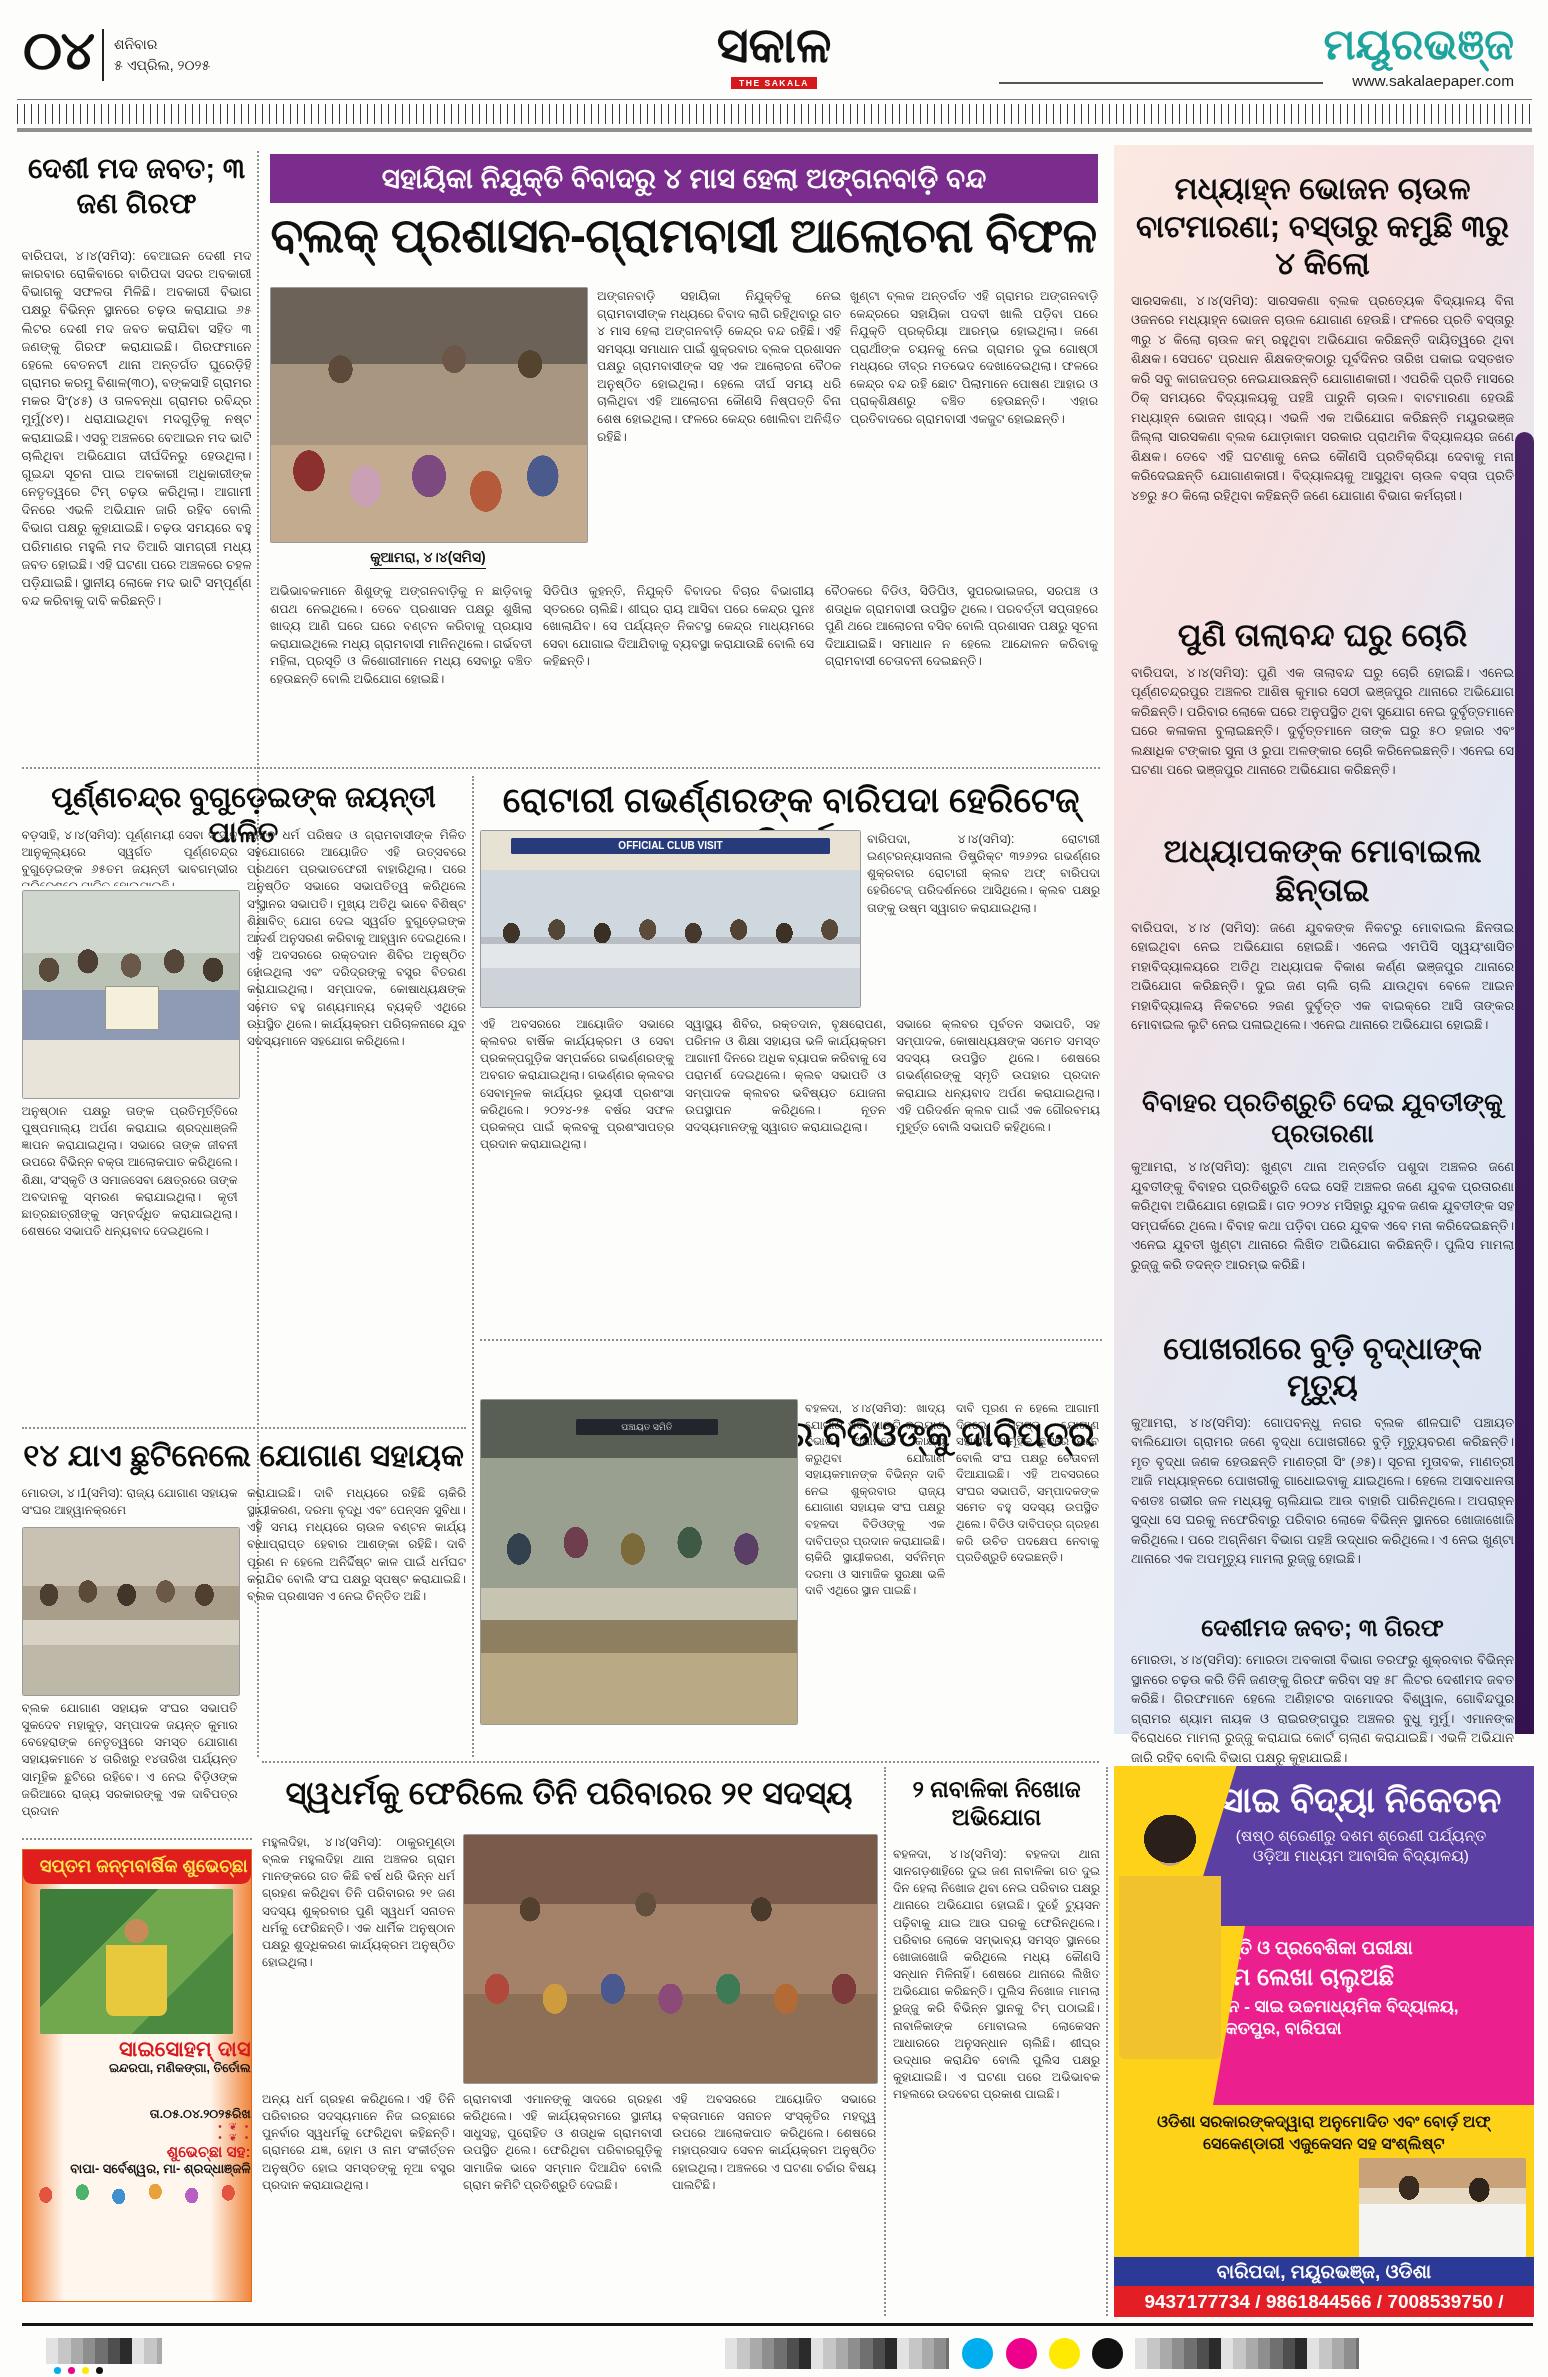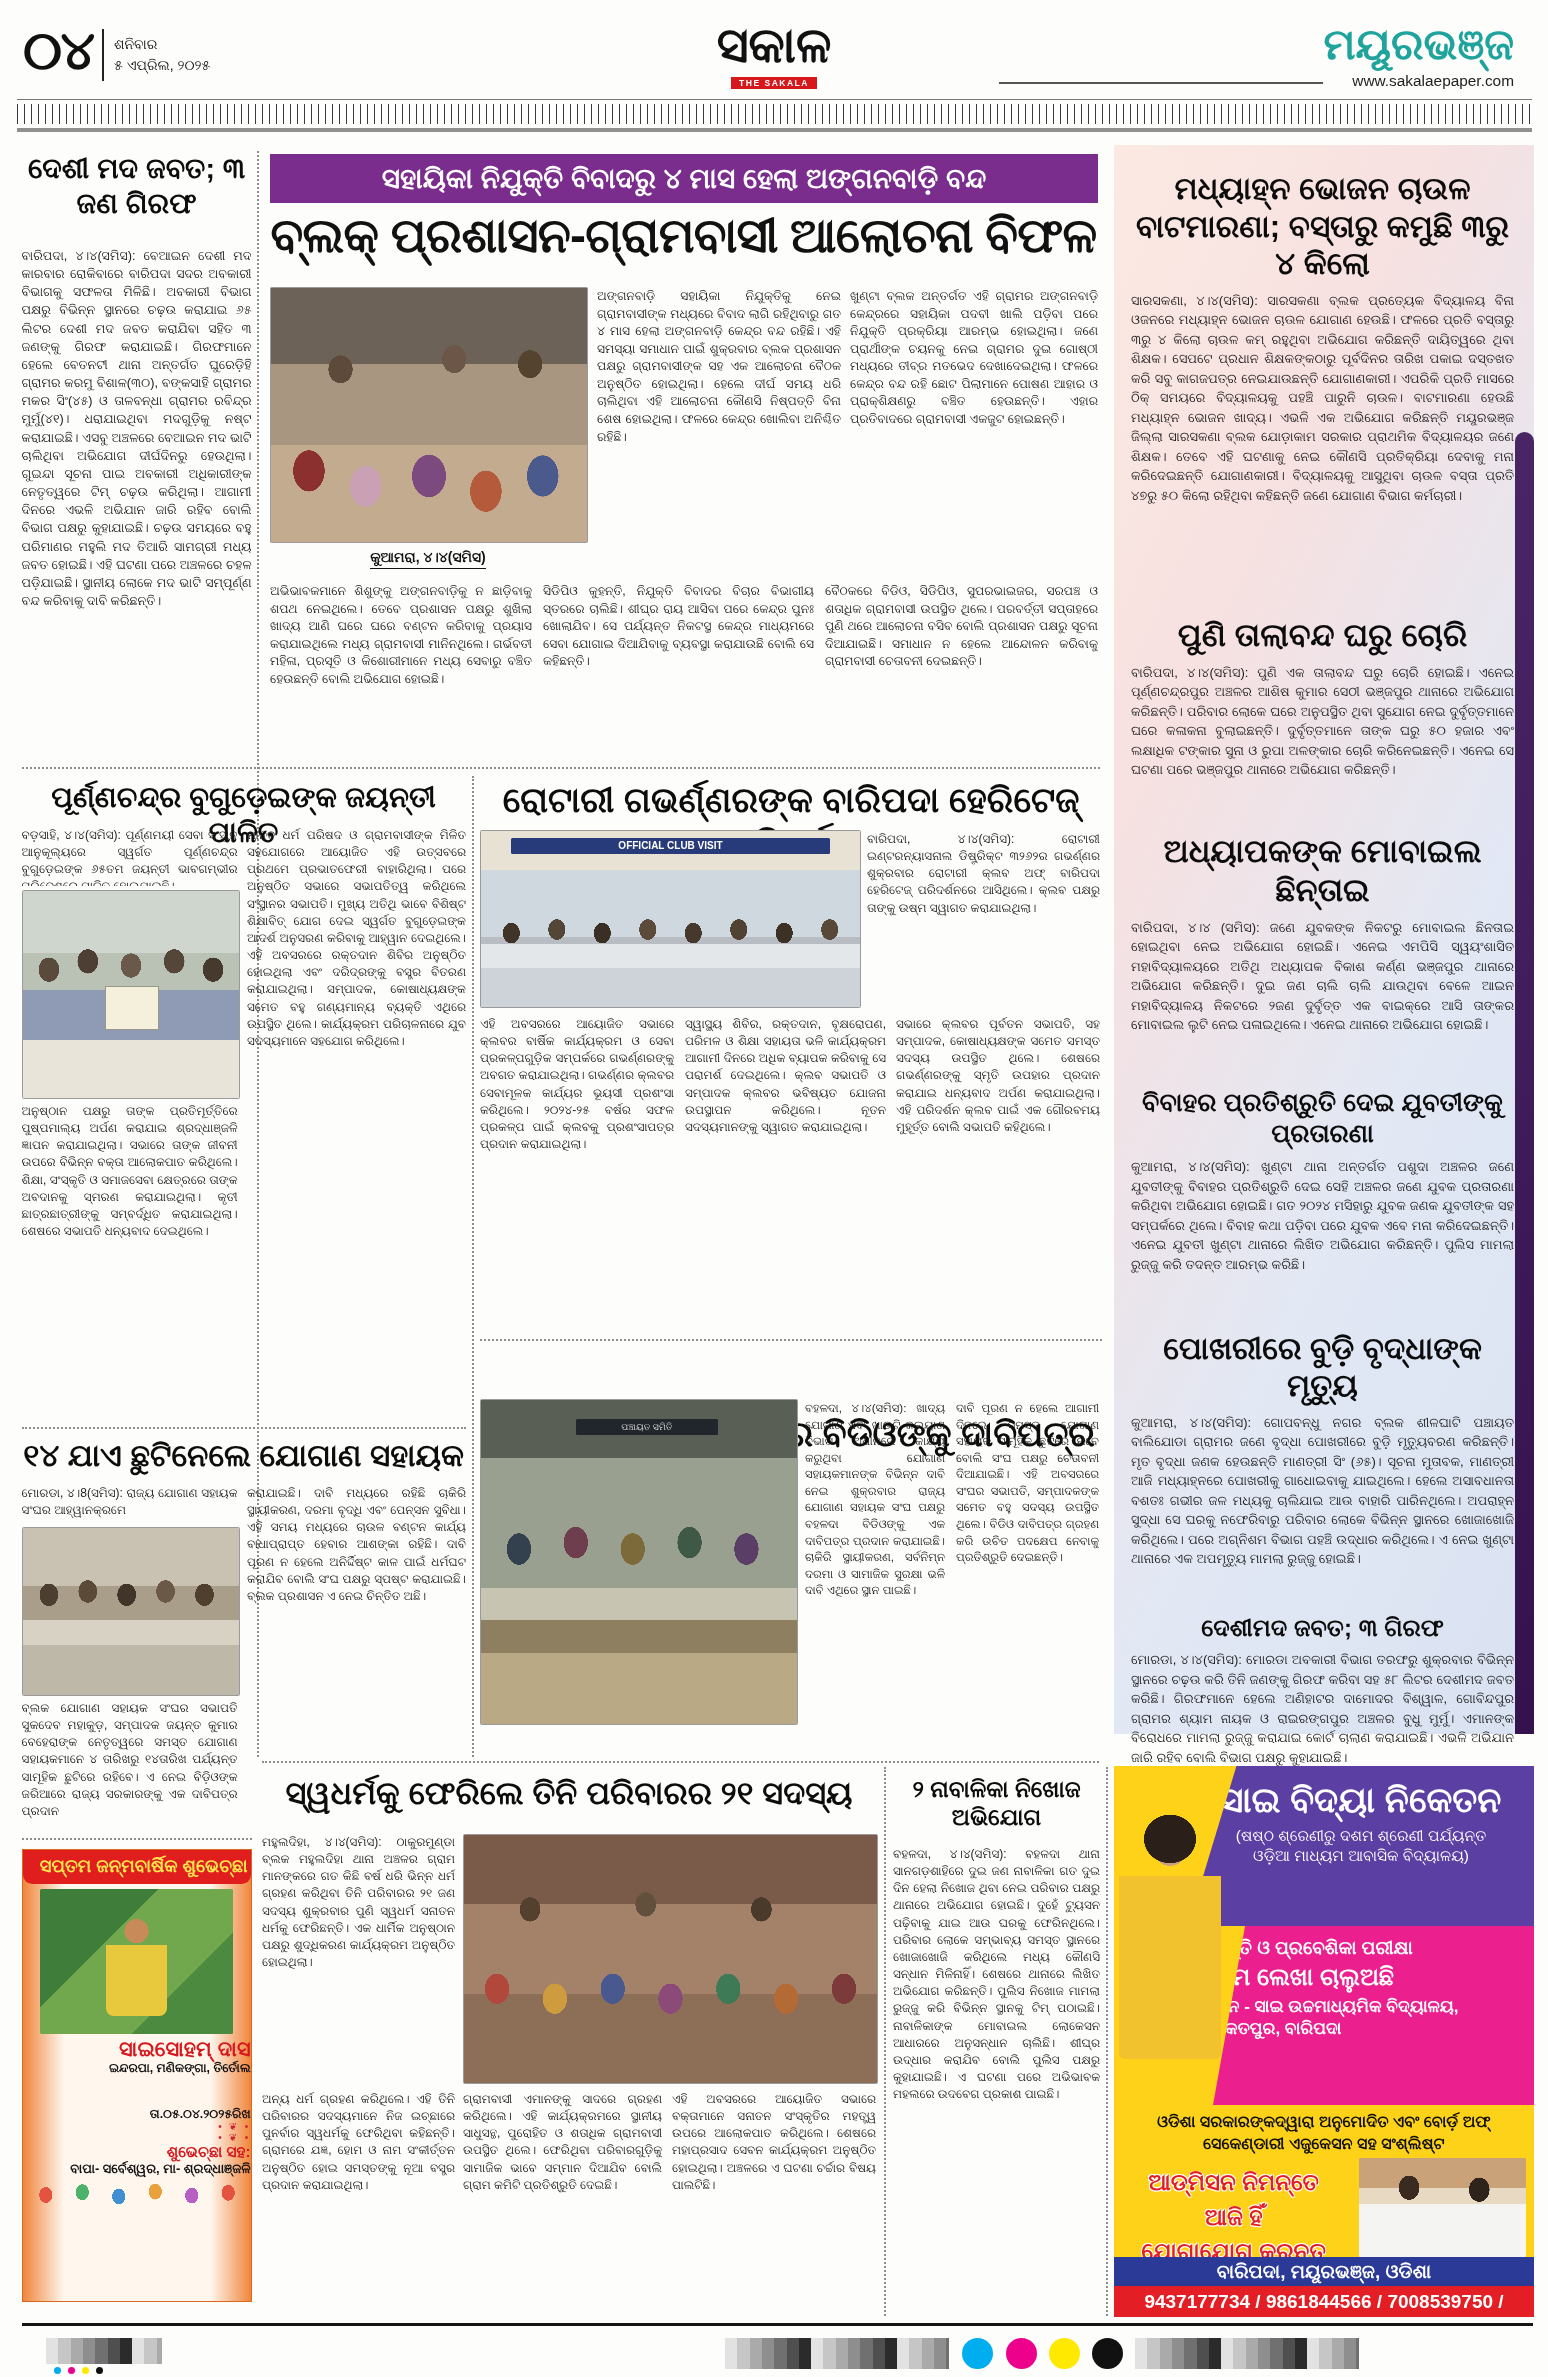--- a/index.html
+++ b/index.html
@@ -208,21 +208,21 @@
       radial-gradient(20px 26px at 48% 46%,#7c6a3a 60%,transparent 61%),
       radial-gradient(20px 26px at 66% 44%,#3e5a46 60%,transparent 61%),
       radial-gradient(20px 26px at 84% 46%,#5a3e66 60%,transparent 61%),
       linear-gradient(180deg,transparent 0 68%,#8d7f5f 68% 78%,#b9aa85 78% 100%);"></div>
   </div>
   <div class="abs bt" style="left:805px;top:1400px;width:140px;height:356px;font-size:11.6px;">ବହଳଦା, ୪।୪(ସମିସ): ଖାଦ୍ୟ ଯୋଗାଣ ଏବଂ ଖାଉଟି କଲ୍ୟାଣ ବିଭାଗ ଅଧୀନରେ କାର୍ଯ୍ୟ କରୁଥିବା ଯୋଗାଣ ସହାୟକମାନଙ୍କ ବିଭିନ୍ନ ଦାବି ନେଇ ଶୁକ୍ରବାର ରାଜ୍ୟ ଯୋଗାଣ ସହାୟକ ସଂଘ ପକ୍ଷରୁ ବହଳଦା ବିଡିଓଙ୍କୁ ଏକ ଦାବିପତ୍ର ପ୍ରଦାନ କରାଯାଇଛି। ଚାକିରି ସ୍ଥାୟୀକରଣ, ସର୍ବନିମ୍ନ ଦରମା ଓ ସାମାଜିକ ସୁରକ୍ଷା ଭଳି ଦାବି ଏଥିରେ ସ୍ଥାନ ପାଇଛି।</div>
   <div class="abs bt" style="left:956px;top:1400px;width:143px;height:356px;font-size:11.6px;">ଦାବି ପୂରଣ ନ ହେଲେ ଆଗାମୀ ଦିନରେ ସମସ୍ତ ଯୋଗାଣ ସହାୟକ ସାମୂହିକ ଛୁଟିରେ ଯିବେ ବୋଲି ସଂଘ ପକ୍ଷରୁ ଚେତାବନୀ ଦିଆଯାଇଛି। ଏହି ଅବସରରେ ସଂଘର ସଭାପତି, ସମ୍ପାଦକଙ୍କ ସମେତ ବହୁ ସଦସ୍ୟ ଉପସ୍ଥିତ ଥିଲେ। ବିଡିଓ ଦାବିପତ୍ର ଗ୍ରହଣ କରି ଉଚିତ ପଦକ୍ଷେପ ନେବାକୁ ପ୍ରତିଶ୍ରୁତି ଦେଇଛନ୍ତି।</div>
 
   <div class="abs doth" style="left:21.6px;top:1427px;width:444px;"></div>
   <div class="abs h-art" style="left:21.6px;top:1437px;width:444px;font-size:31px;">୧୪ ଯାଏ ଛୁଟିନେଲେ ଯୋଗାଣ ସହାୟକ</div>
-  <div class="abs bt" style="left:21.6px;top:1485px;width:216px;height:35px;font-size:12px;">ମୋରଡା, ୪।8(ସମିସ): ରାଜ୍ୟ ଯୋଗାଣ ସହାୟକ ସଂଘର ଆହ୍ୱାନକ୍ରମେ</div>
+  <div class="abs bt" style="left:21.6px;top:1485px;width:216px;height:35px;font-size:12px;">ମୋରଡା, ୪।1(ସମିସ): ରାଜ୍ୟ ଯୋଗାଣ ସହାୟକ ସଂଘର ଆହ୍ୱାନକ୍ରମେ</div>
   <div class="abs ph" style="left:21.6px;top:1527px;width:216px;height:167px;background:
       linear-gradient(180deg,#c9c2b2 0 35%,#a89e8a 35% 100%);">
     <div style="position:absolute;inset:0;background:
       radial-gradient(15.4px 18.5px at 12% 40%,#4c3e30 60%,transparent 61%),
       radial-gradient(15.4px 18.5px at 30% 38%,#5c4a38 60%,transparent 61%),
       radial-gradient(15.4px 18.5px at 48% 40%,#41352a 60%,transparent 61%),
       radial-gradient(15.4px 18.5px at 66% 38%,#6b5846 60%,transparent 61%),
       radial-gradient(15.4px 18.5px at 84% 40%,#503f2e 60%,transparent 61%),
       linear-gradient(180deg,transparent 0 55%,#d7d2c4 55% 70%,#beb8a8 70% 100%);"></div>
   </div>
@@ -284,25 +284,20 @@
       <div class="l1">ବୃତ୍ତି ଓ ପ୍ରବେଶିକା ପରୀକ୍ଷା</div>
       <div class="l2">ନାମ ଲେଖା ଚାଲୁଅଛି</div>
       <div class="l3">ସ୍ଥାନ - ସାଇ ଉଚ୍ଚମାଧ୍ୟମିକ ବିଦ୍ୟାଳୟ,</div>
       <div class="l3">ତକତପୁର, ବାରିପଦା</div>
     </div>
     <div class="abs" style="left:4.6px;top:31px;width:102px;height:262px;background:
         radial-gradient(43px 40px at 50% 16%,#2a2019 60%,transparent 61%),
         radial-gradient(23px 18.5px at 50% 22%,#caa083 60%,transparent 61%),
         linear-gradient(180deg,transparent 0 30%,#f2c22e 30% 100%);border-radius:6.2px;"></div>
     <div class="sai-approve" style="position:absolute;left:12.3px;top:345px;width:395px;">ଓଡିଶା ସରକାରଙ୍କଦ୍ୱାରା ଅନୁମୋଦିତ ଏବଂ ବୋର୍ଡ଼ ଅଫ୍ ସେକେଣ୍ଡାରୀ ଏଜୁକେସନ ସହ ସଂଶ୍ଲିଷ୍ଟ</div>
-    <div class="abs" style="left:7.7px;top:399px;width:224px;">
-      <div class="sai-adm">ଆଡ୍‌ମିସନ ନିମନ୍ତେ</div>
-      <div class="sai-adm">ଆଜି ହିଁ</div>
-      <div class="sai-adm">ଯୋଗାଯୋଗ କରନ୍ତୁ</div>
-    </div>
     <div class="abs ph" style="left:245px;top:392px;width:167px;height:99px;border:none;background:
         linear-gradient(180deg,#caa27a 0 30%,#e8d9c2 30% 100%);">
       <div style="position:absolute;inset:0;background:
         radial-gradient(17px 20px at 30% 30%,#3a2b20 60%,transparent 61%),
         radial-gradient(17px 20px at 72% 32%,#2e241b 60%,transparent 61%),
         linear-gradient(180deg,transparent 0 46%,#f4f4f2 46% 100%);"></div>
     </div>
     <div class="sai-blue" style="position:absolute;left:0;bottom:31px;width:100%;height:29px;line-height:29px;">ବାରିପଦା, ମୟୂରଭଞ୍ଜ, ଓଡିଶା</div>
     <div class="sai-red" style="position:absolute;left:0;bottom:0;width:100%;height:31px;line-height:31px;">9437177734 / 9861844566 / 7008539750 / 9583122296 / 8249717211</div>
   </div>

